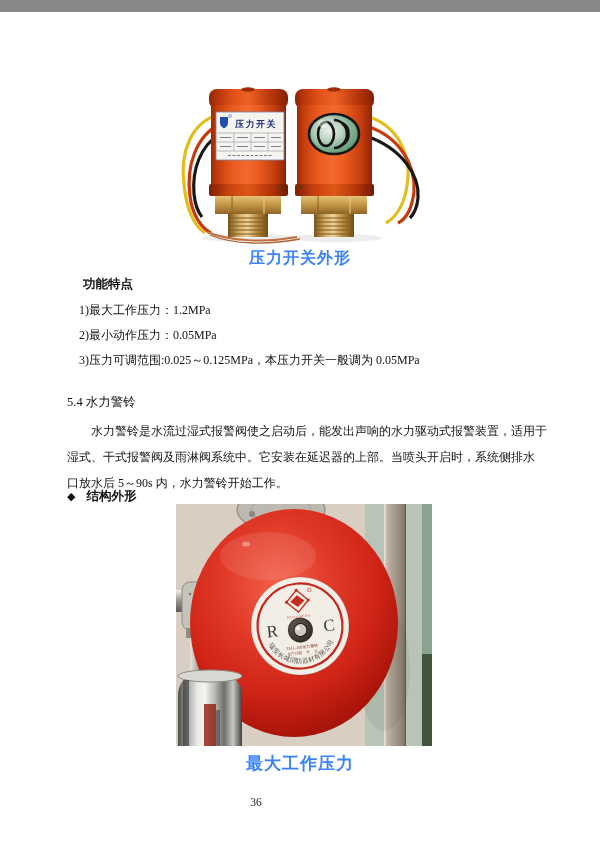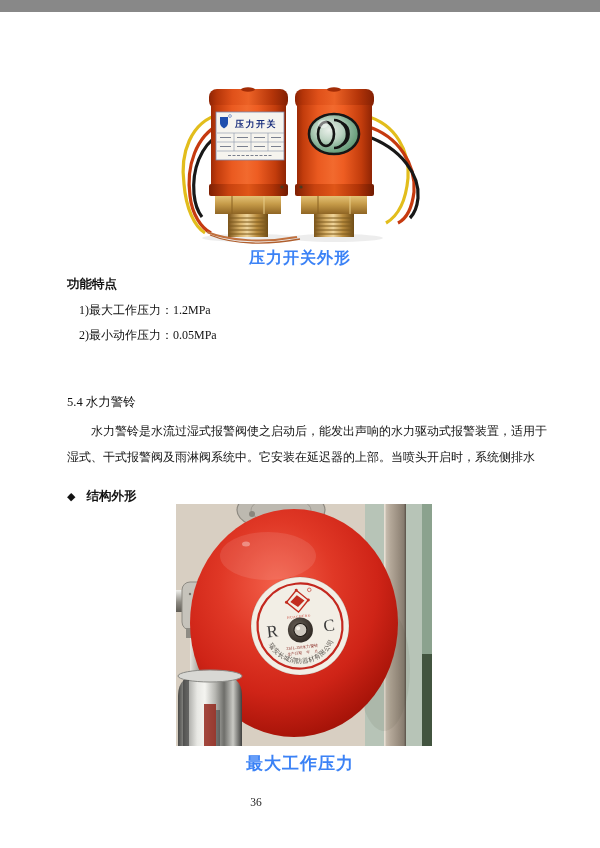--- a/index.html
+++ b/index.html
@@ -9,21 +9,21 @@
     font-family:"Liberation Serif","DejaVu Serif",serif;color:#121212;
   }
   .abs{position:absolute;}
   .caption{
     left:0;width:600px;text-align:center;
     font-family:"Liberation Sans","DejaVu Sans",sans-serif;
     font-weight:bold;color:#3b82f6;
   }
   .caption-1{top:236px;font-size:16px;letter-spacing:1px;}
   .caption-2{top:740px;font-size:17px;letter-spacing:1px;}
-  .feat-heading{left:67px;top:264px;font-size:12.5px;font-weight:bold;}
+  .feat-heading{left:83px;top:264px;font-size:12.5px;font-weight:bold;}
   .feat-item{left:79px;font-size:12px;}
   .sec-heading{left:67px;top:382px;font-size:12.5px;}
   .para{left:67px;top:406px;width:472px;font-size:12px;line-height:26px;}
   .para .ln{white-space:nowrap;}
   .para .ln.indent{text-indent:2em;}
   .sub-heading{left:67px;top:476px;font-size:12.5px;font-weight:bold;display:flex;align-items:center;}
   .sub-heading .diamond{font-size:11px;margin-right:11px;}
   .pagenum{left:0;width:512px;top:784px;text-align:center;font-size:11.5px;color:#222;}
   .photo{display:block;}
 </style>
@@ -170,25 +170,27 @@
         <ellipse cx="149" cy="50" rx="5" ry="4" fill="rgba(255,255,255,0.45)"></ellipse>
       </g>
     </g>
   </svg>
 
   <div class="abs caption caption-1">压力开关外形</div>
 
   <div class="abs feat-heading">功能特点</div>
   <div class="abs feat-item" style="top:290px;">1)最大工作压力：1.2MPa</div>
   <div class="abs feat-item" style="top:315px;">2)最小动作压力：0.05MPa</div>
+  <div class="abs feat-item" style="top:340px;">3)压力可调范围:0.025～0.125MPa，本压力开关一般调为 0.05MPa</div>
 
   <div class="abs sec-heading">5.4 水力警铃</div>
   <div class="abs para">
     <div class="ln indent">水力警铃是水流过湿式报警阀使之启动后，能发出声响的水力驱动式报警装置，适用于</div>
     <div class="ln">湿式、干式报警阀及雨淋阀系统中。它安装在延迟器的上部。当喷头开启时，系统侧排水</div>
+    <div class="ln">口放水后 5～90s 内，水力警铃开始工作。</div>
   </div>
   <div class="abs sub-heading">
     <span class="diamond">◆</span>
     <span>结构外形</span>
   </div>
 
   <svg class="abs photo" style="left:176px;top:492px;" width="256" height="242" viewBox="0 0 256 242">
     <defs>
       <radialGradient id="p2-bell" cx="0.42" cy="0.33" r="0.78">
         <stop offset="0" stop-color="#f3604a"></stop>

